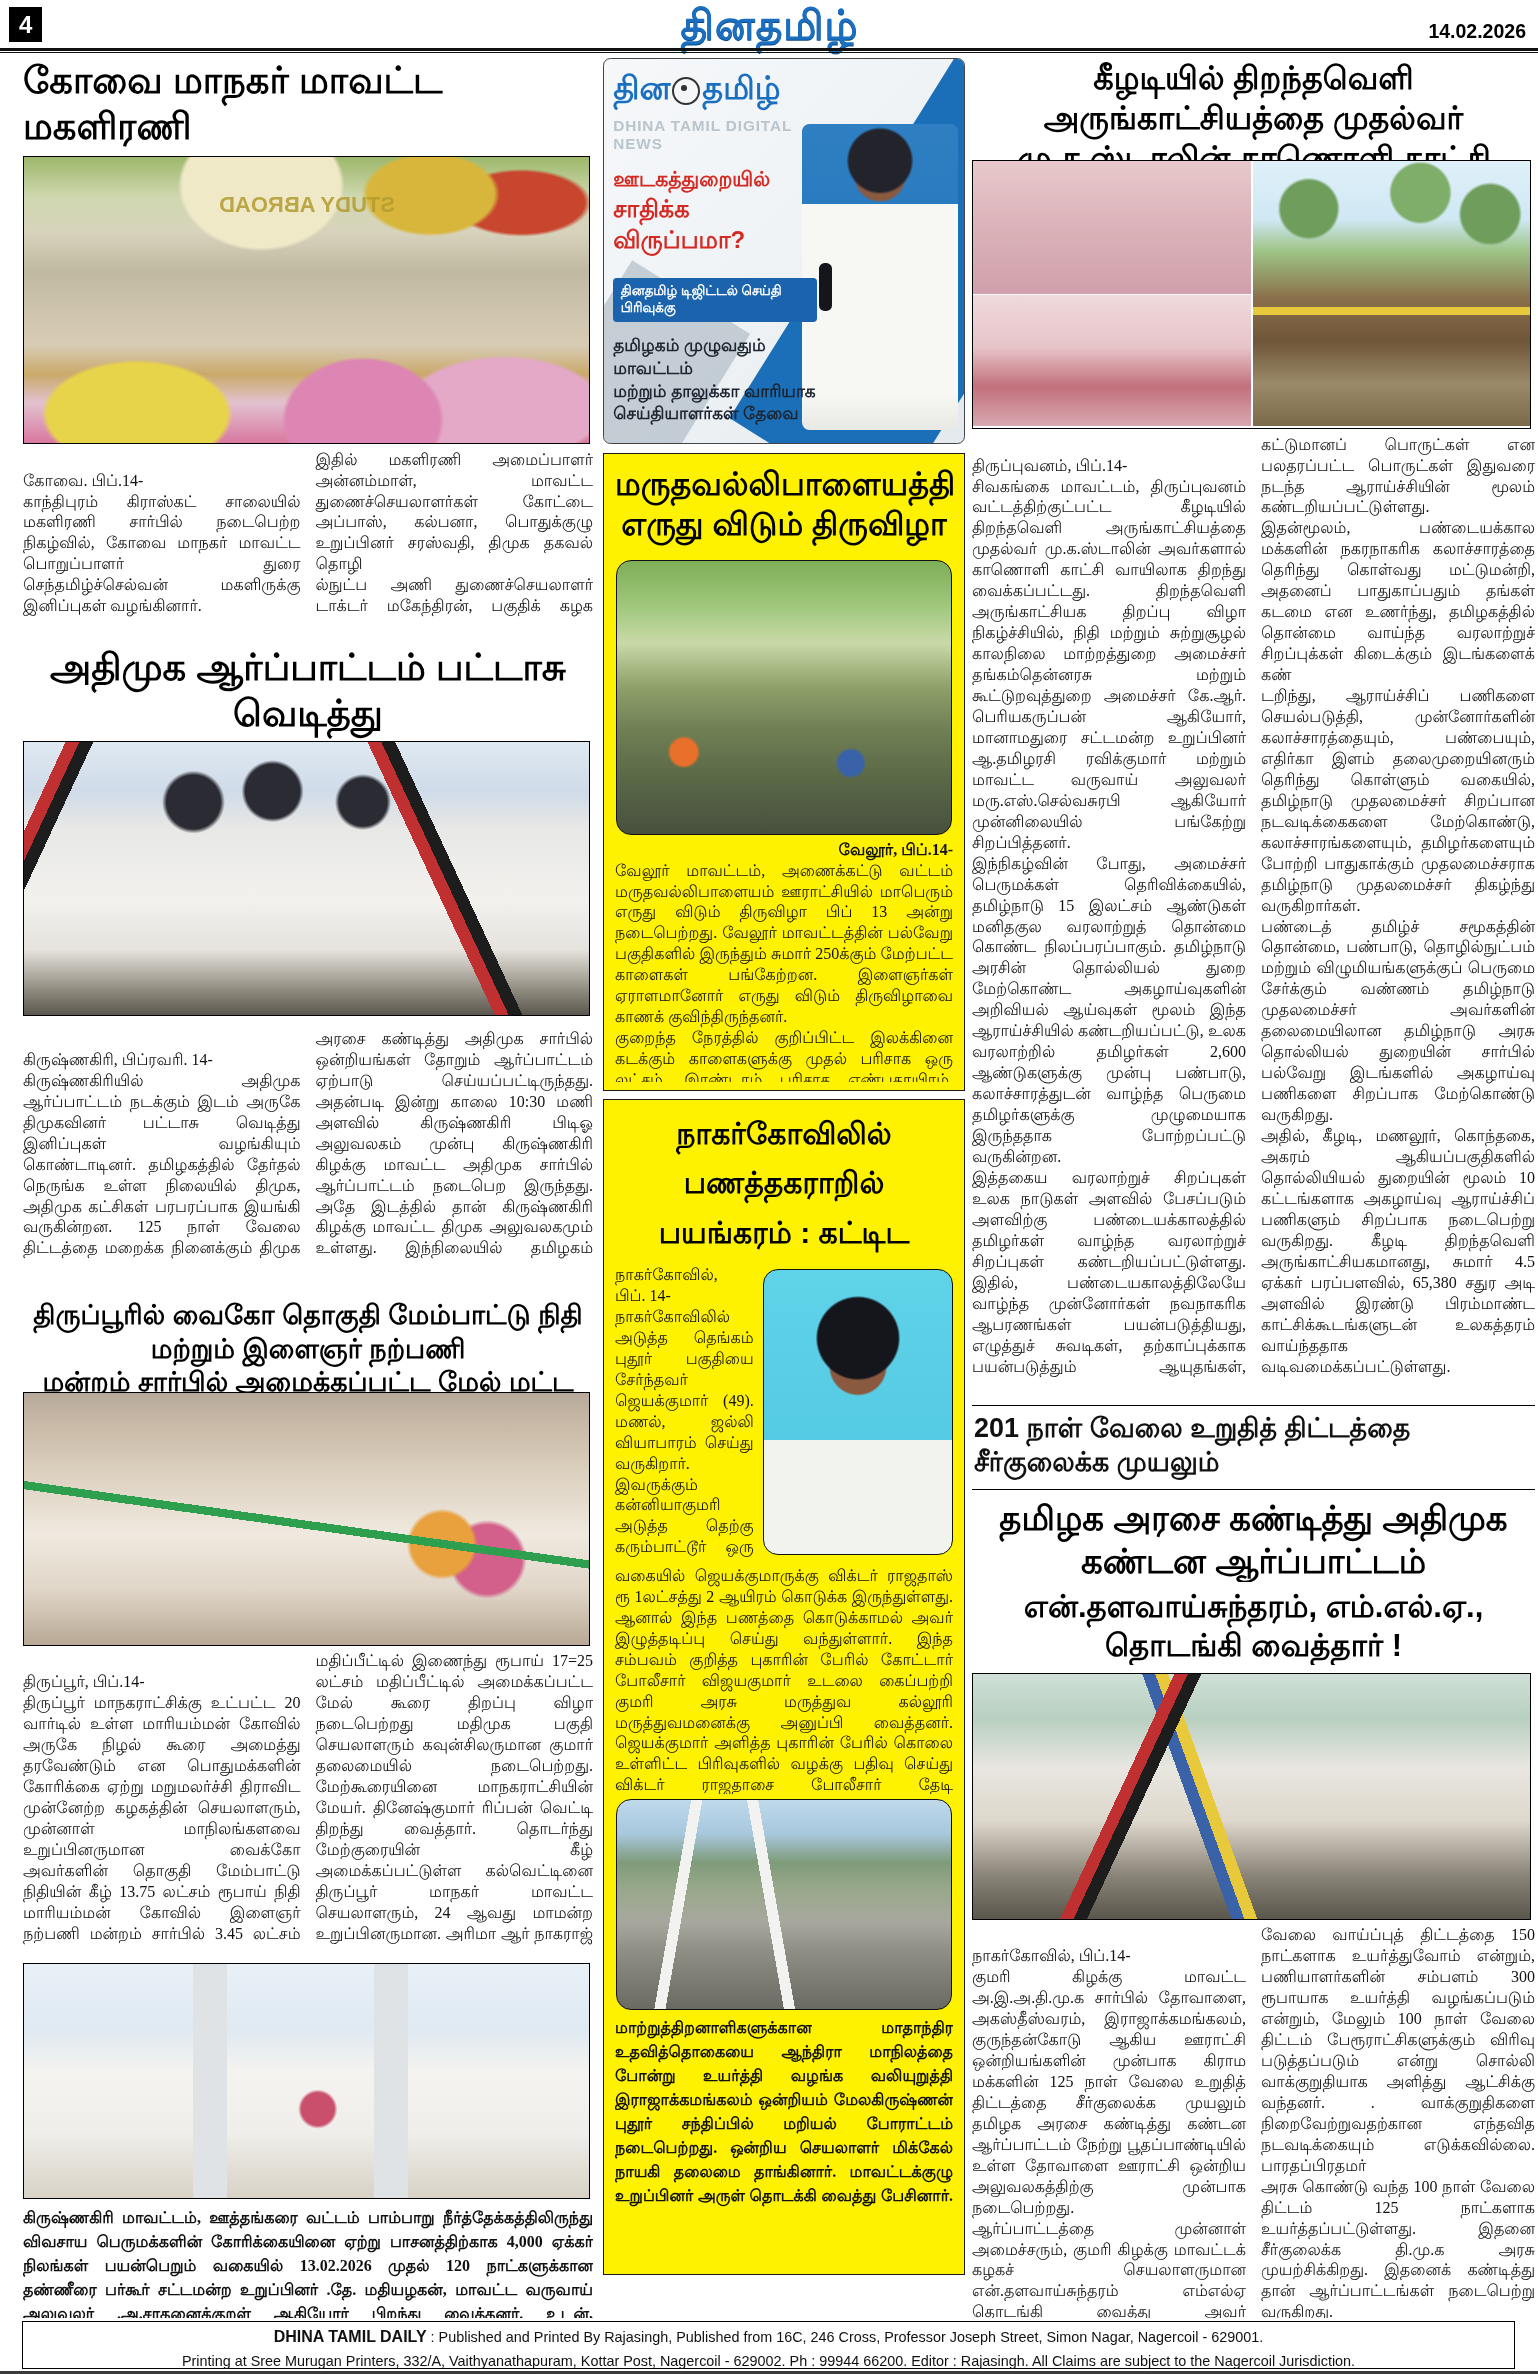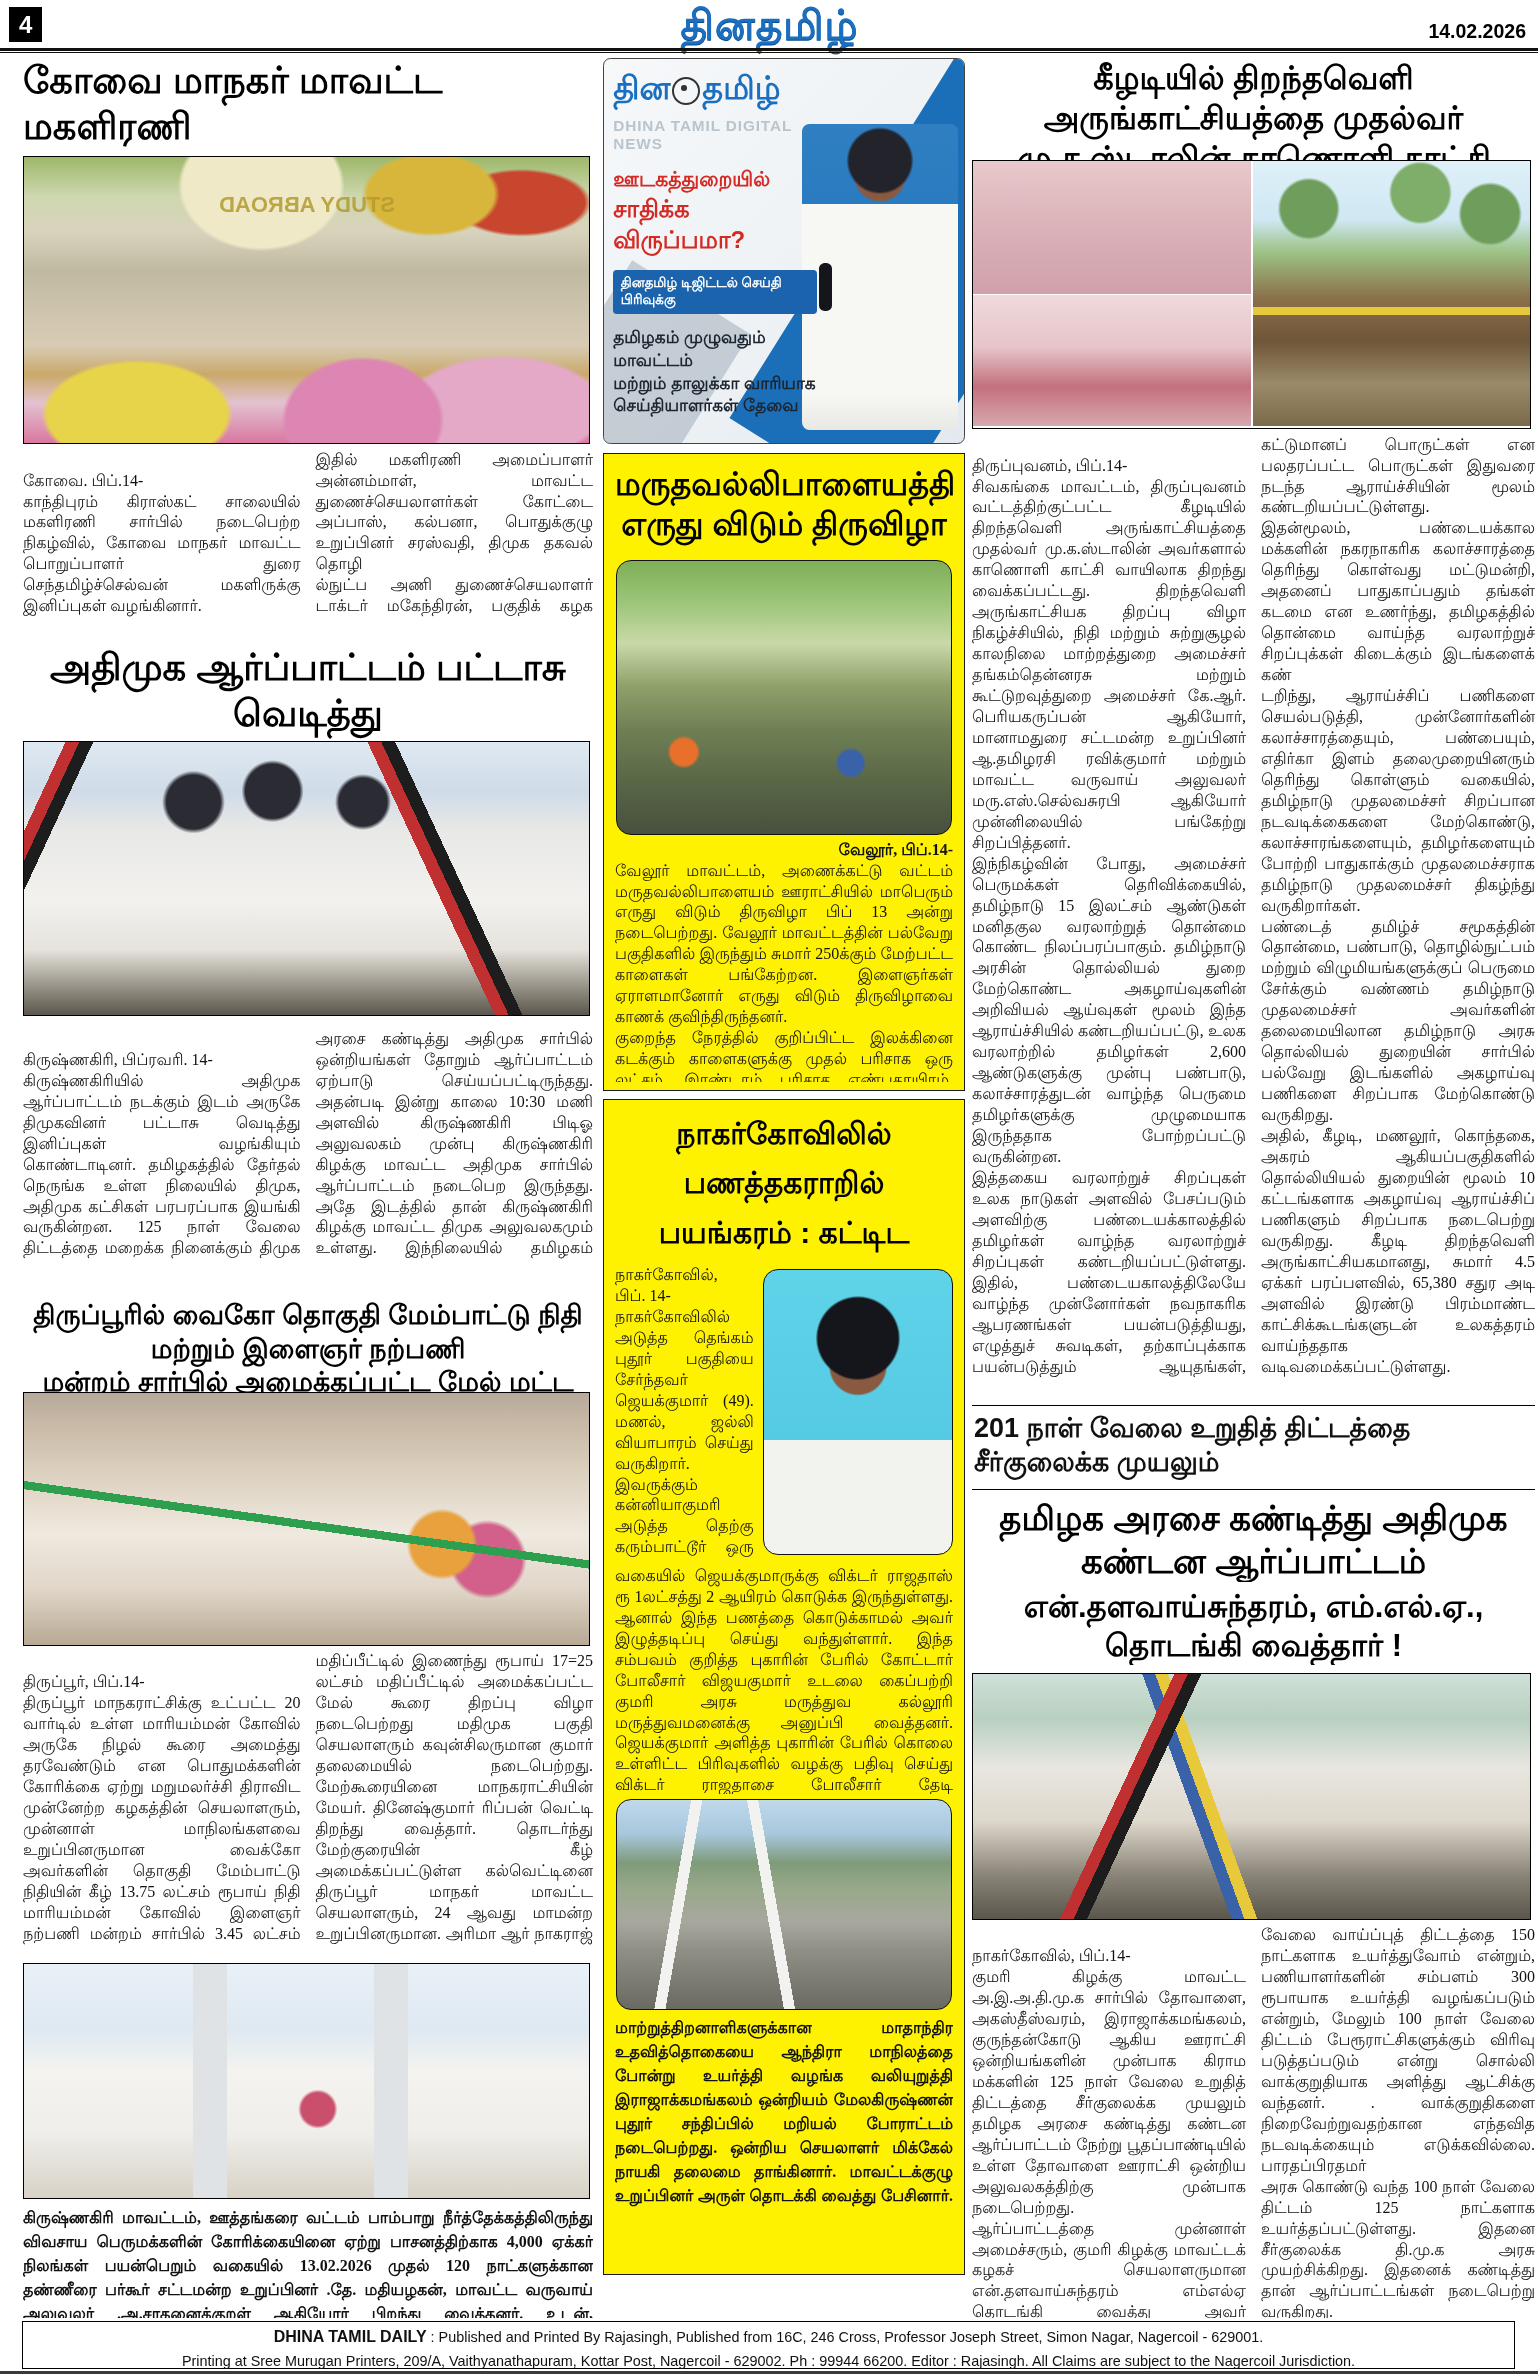--- a/index.html
+++ b/index.html
@@ -48,21 +48,21 @@
   .ad-inner{position:relative;z-index:3;padding:11px 9.3px;width:204px;}
   .ad-logo{font-weight:800;font-size:32px;color:#1a6fc0;}
   .ad-logo .gear{display:inline-block;width:24px;height:24px;border-radius:50%;
                  border:2.8px solid #333;vertical-align:middle;margin:0 1.9px;position:relative;}
   .ad-logo .gear:after{content:"";position:absolute;left:6.5px;top:6.5px;width:5.6px;height:5.6px;
                  border-radius:50%;background:#333;}
   .ad-caps{font-weight:800;font-size:15.3px;color:#b9c4cc;letter-spacing:0.9px;margin-top:5.6px;}
   .ad-red1{color:#d42a23;font-weight:700;font-size:20.4px;margin-top:15px;}
   .ad-red2{color:#d42a23;font-weight:800;font-size:24px;margin-top:1.9px;}
   .ad-pill{display:inline-block;background:#1b64ad;color:#fff;font-weight:700;font-size:13.4px;
-           padding:4.6px 7.4px;border-radius:3.7px;margin-top:13px;}
+           padding:4.6px 7.4px;border-radius:3.7px;margin-top:21px;}
   .ad-need{font-weight:700;font-size:17px;color:#1d2530;margin-top:13px;line-height:1.35;
            white-space:pre-line;}
   
   .ybox{background:#fff200;border:1.9px solid #1a1a1a;box-sizing:border-box;padding:9.3px 11px;
         overflow:hidden;}
   
   .kicker{font-family:"Liberation Sans",sans-serif;font-weight:800;font-size:27px;text-align:left;
           border-top:1.9px solid #000;border-bottom:1.9px solid #000;padding:7.4px 1.9px;}
   
   .footer{position:absolute;left:22px;top:2321px;width:1493px;height:48px;border:1.9px solid #000;
@@ -264,18 +264,18 @@
 குமரி கிழக்கு மாவட்ட அ.இ.அ.தி.மு.க சார்பில் தோவாளை, அகஸ்தீஸ்வரம், இராஜாக்கமங்கலம், குருந்தன்கோடு ஆகிய ஊராட்சி ஒன்றியங்களின் முன்பாக கிராம மக்களின் 125 நாள் வேலை உறுதித் திட்டத்தை சீர்குலைக்க முயலும் தமிழக அரசை கண்டித்து கண்டன ஆர்ப்பாட்டம் நேற்று பூதப்பாண்டியில் உள்ள தோவாளை ஊராட்சி ஒன்றிய அலுவலகத்திற்கு முன்பாக நடைபெற்றது.
 ஆர்ப்பாட்டத்தை முன்னாள் அமைச்சரும், குமரி கிழக்கு மாவட்டக் கழகச் செயலாளருமான என்.தளவாய்சுந்தரம் எம்எல்ஏ தொடங்கி வைத்து அவர் பேசியதாவது:-
 2021 சட்டமன்ற பொதுத்தேர்தலின் போது தி.மு.க தேர்தல் அறிக்கையில் 42-வது வாக்குறுதியான 100 நாட்கள் வேலை வாய்ப்புத் திட்டத்தை 150 நாட்களாக உயர்த்துவோம் என்றும், பணியாளர்களின் சம்பளம் 300 ரூபாயாக உயர்த்தி வழங்கப்படும் என்றும், மேலும் 100 நாள் வேலை திட்டம் பேரூராட்சிகளுக்கும் விரிவு படுத்தப்படும் என்று சொல்லி வாக்குறுதியாக அளித்து ஆட்சிக்கு வந்தனர். . வாக்குறுதிகளை நிறைவேற்றுவதற்கான எந்தவித நடவடிக்கையும் எடுக்கவில்லை. பாரதப்பிரதமர்</span>
       <span>அரசு கொண்டு வந்த 100 நாள் வேலை திட்டம் 125 நாட்களாக உயர்த்தப்பட்டுள்ளது. இதனை சீர்குலைக்க தி.மு.க அரசு முயற்சிக்கிறது. இதனைக் கண்டித்து தான் ஆர்ப்பாட்டங்கள் நடைபெற்று வருகிறது.
 தற்போதும் வருகின்ற தேர்தலை முன்னிட்டு பல்வேறு பொய்யான வாக்குறுதிகளை அளிப்பார்கள். இனிமேலும் மக்கள் விடியா தி.மு.க ஆட்சியின் வாக்குறுதிகளை நம்பத் தயாராக இல்லை. தி.மு.க ஆட்சியை வருகின்ற சட்டமன்ற பொதுத் தேர்தலில் மக்கள் வாக்குகள் மூலம் அகற்று வார்கள். மீண்டும் புரட்சித்தமிழர் எடப்பாடியார் தலைமையிலான அ.இ.இ.தி.மு.க-வின் பொற்கால ஆட்சி மக்களின் பேராதரவுடன் அமையும் என அவர் பேசினார்/ கழக அமைப்புச் செயலாளர் நாஞ்சில் வின்சென்ட், முன்னாள் சட்டமன்ற உறுப்பினர் நாஞ்சில் முருகேசன், பாட்டாளி மக்கள் கட்சி சார்பில் மாவட்ட தலைவர் சந்துரு மற்றும் நிர்வாகிகளும், விஷ்வஹிந்து பரிசத் சார்பில் காளியப்பன் மற்றும் நிர்வாகிகளும், தமிழ் மாநில காங்கிரஸ் கட்சியைச் சேர்ந்த மாநகர கவுன்சிலர் றி.ஆர்.செல்வம் மற்றும் நிர்வாகிகளும், அம்மா மக்கள் முன்னேற்றக் கழக மாவட்டச் செயலாளர் ராகவன், மாவட்ட அம்மா பேரவை செயலாளர் மணிகண்டன் மற்றும் நிர்வாகிகளும் கலந்து கொண்டனர்.</span>
     </div>
   </div>
 
   <div class="footer">
     <div><b>DHINA TAMIL DAILY</b><span> : Published and Printed By Rajasingh, Published from 16C, 246 Cross, Professor Joseph Street, Simon Nagar, Nagercoil - 629001.</span></div>
-    <div>Printing at Sree Murugan Printers, 209/A, Vaithyanathapuram, Kottar Post, Nagercoil - 629002. Ph : 99944 66200. Editor : Rajasingh. All Claims are subject to the Nagercoil Jurisdiction.</div>
+    <div>Printing at Sree Murugan Printers, 332/A, Vaithyanathapuram, Kottar Post, Nagercoil - 629002. Ph : 99944 66200. Editor : Rajasingh. All Claims are subject to the Nagercoil Jurisdiction.</div>
   </div>
   <div class="bottom-strip"></div>
 
 </div>
 
 
 </body></html>

